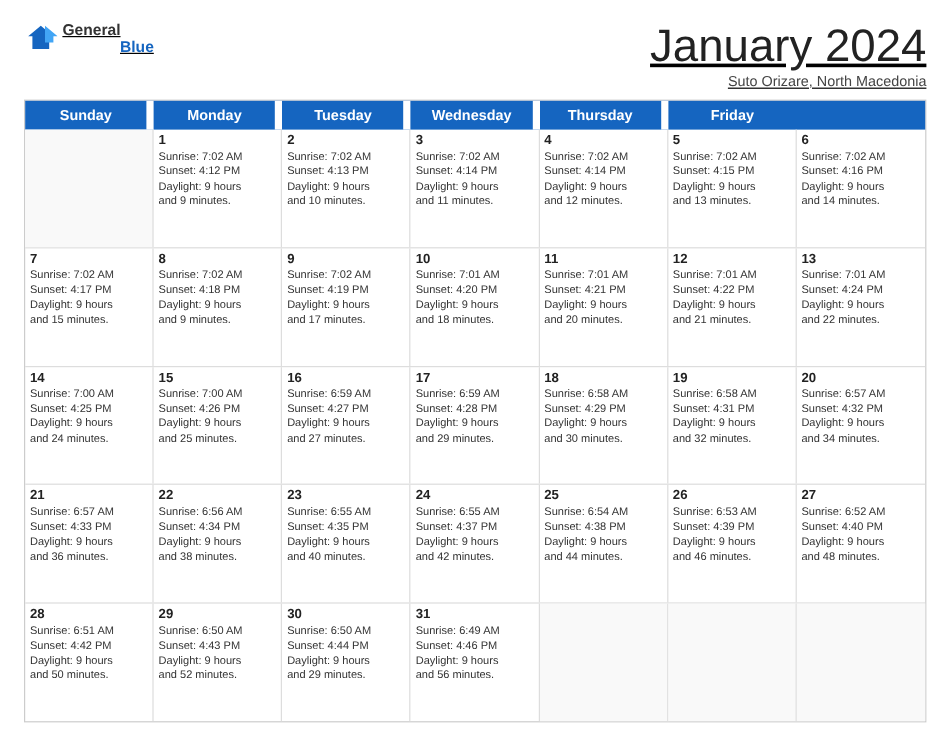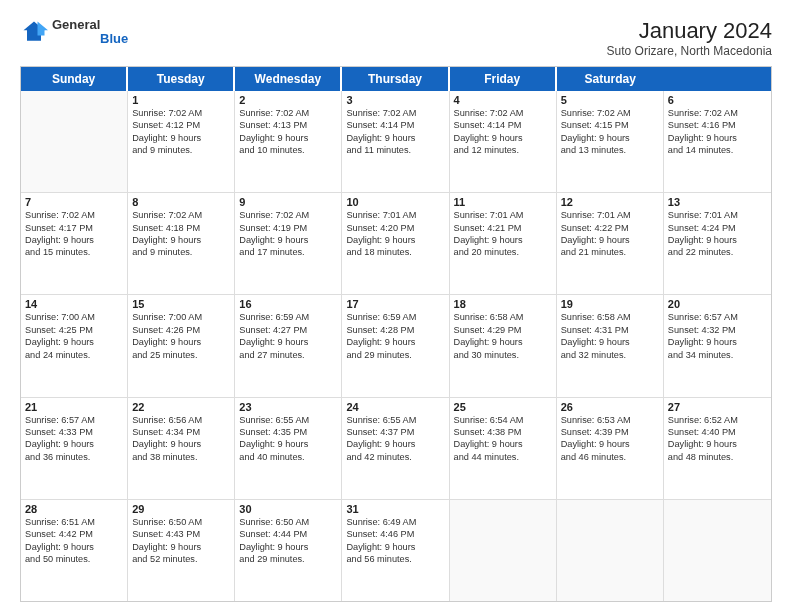--- a/index.html
+++ b/index.html
@@ -15,20 +15,21 @@
       height: 612px;
       padding: 18px 20px 10px 20px;
       display: flex;
       flex-direction: column;
     }
     .header {
       display: flex;
       justify-content: space-between;
       align-items: flex-start;
       margin-bottom: 8px;
+      text-decoration: underline;
     }
     .logo {
       display: flex;
       align-items: center;
       gap: 2px;
     }
     .logo-text {
       display: flex;
       flex-direction: column;
       font-size: 13px;
@@ -39,21 +40,21 @@
     .logo-blue { color: #1565c0; margin-left: 48px; }
     .logo-icon {
       width: 28px;
       height: 28px;
       margin-right: 2px;
     }
     .title-block {
       text-align: right;
     }
     .main-title {
-      font-size: 22px;
+      font-size: 38px;
       font-weight: normal;
       color: #222;
     }
     .subtitle {
       font-size: 12px;
       color: #444;
     }
     .calendar {
       flex: 1;
       display: flex;
@@ -64,21 +65,21 @@
       display: grid;
       grid-template-columns: repeat(7, 1fr);
       background: #1565c0;
     }
     .cal-header-cell {
       color: #fff;
       font-size: 12px;
       font-weight: bold;
       text-align: center;
       padding: 5px 2px;
-      border-right: 2px solid #ffffff;
+      border-right: 6px solid #ffffff;
     }
     .cal-header-cell:last-child { border-right: none; }
     .cal-body {
       flex: 1;
       display: flex;
       flex-direction: column;
     }
     .cal-row {
       display: grid;
       grid-template-columns: repeat(7, 1fr);
@@ -125,25 +126,25 @@
     </div>
     <div class="title-block">
       <div class="main-title">January 2024</div>
       <div class="subtitle">Suto Orizare, North Macedonia</div>
     </div>
   </div>
 
   <div class="calendar">
     <div class="cal-header-row">
     <div class="cal-header-cell">Sunday</div>
+        <div class="cal-header-cell">Monday</div>
         <div class="cal-header-cell">Tuesday</div>
         <div class="cal-header-cell">Wednesday</div>
         <div class="cal-header-cell">Thursday</div>
         <div class="cal-header-cell">Friday</div>
-        <div class="cal-header-cell">Saturday</div>
       </div>
     <div class="cal-body">
     <div class="cal-row">
           <div class="cal-cell empty"></div>
           <div class="cal-cell">
             <span class="day-num">1</span>
             <span class="cell-line">Sunrise: 7:02 AM</span>
             <span class="cell-line">Sunset: 4:12 PM</span>
             <span class="cell-line">Daylight: 9 hours</span>
             <span class="cell-line">and 9 minutes.</span>

